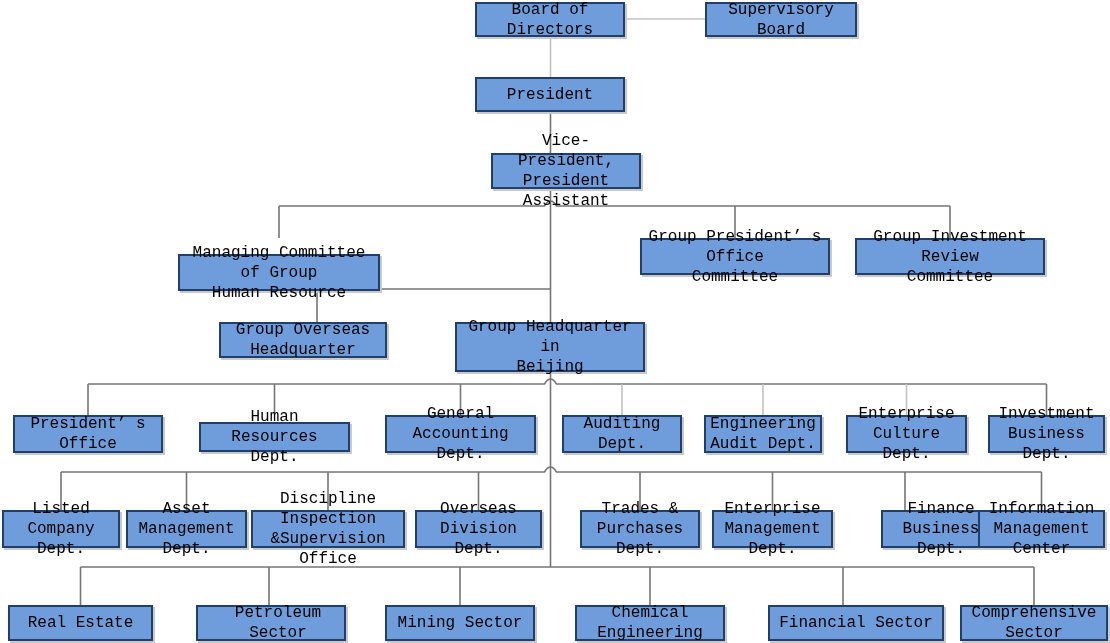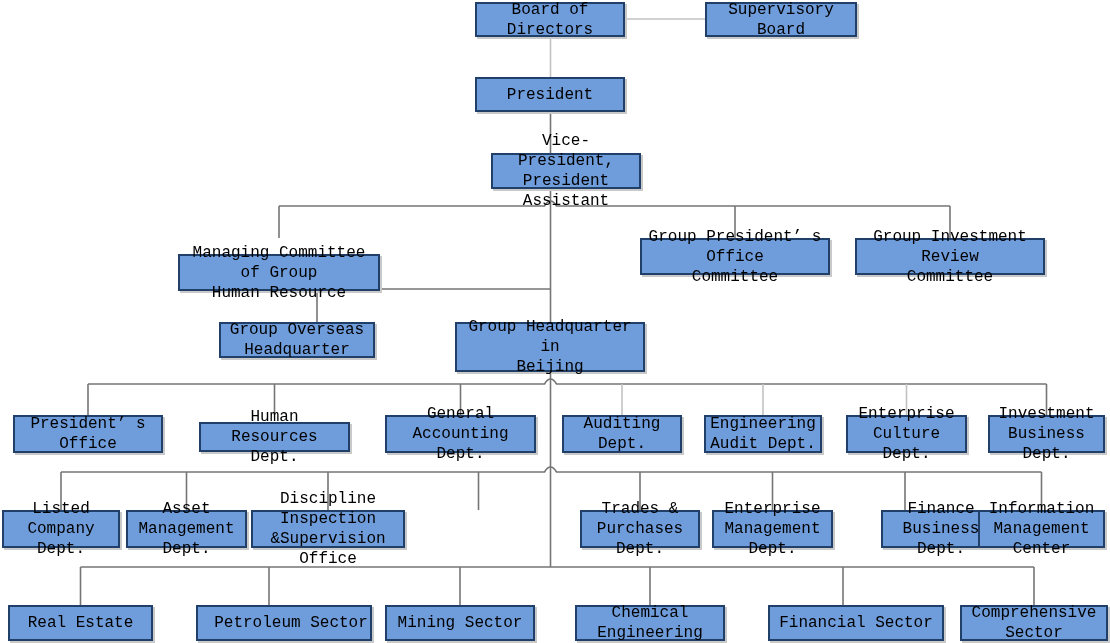--- a/index.html
+++ b/index.html
@@ -85,48 +85,50 @@
     <div class="org-node" style="left: 705px; top: 2px; width: 152px; height: 35px;">Supervisory Board</div>
     <div class="org-node" style="left: 475px; top: 77px; width: 150px; height: 35px;">President</div>
     <div class="org-node" style="left: 475px; top: 153px; width: 150px; height: 36px; margin-left: 16px;">Vice-President,
 President Assistant</div>
     <div class="org-node" style="left: 178px; top: 238px; width: 202px; height: 37px; margin-top: 16px;">Managing Committee of Group
 Human Resource</div>
     <div class="org-node" style="left: 640px; top: 238px; width: 190px; height: 37px;">Group President’ s Office
 Committee</div>
     <div class="org-node" style="left: 855px; top: 238px; width: 190px; height: 37px;">Group Investment Review
 Committee</div>
-    <div class="org-node" style="left: 219px; top: 322px; width: 156px; height: 36px;">Group Overseas Headquarter</div>
+    <div class="org-node" style="left: 219px; top: 322px; width: 168px; height: 36px;">Group Overseas Headquarter</div>
     <div class="org-node" style="left: 455px; top: 322px; width: 190px; height: 50px;">Group Headquarter in
 Beijing</div>
     <div class="org-node" style="left: 13px; top: 415px; width: 150px; height: 38px;">President’ s Office</div>
     <div class="org-node" style="left: 199px; top: 422px; width: 151px; height: 30px;">Human Resources
 Dept.</div>
     <div class="org-node" style="left: 385px; top: 415px; width: 151px; height: 38px;">General Accounting
 Dept.</div>
     <div class="org-node" style="left: 562px; top: 415px; width: 120px; height: 38px;">Auditing Dept.</div>
     <div class="org-node" style="left: 704px; top: 415px; width: 118px; height: 38px;">Engineering
 Audit Dept.</div>
     <div class="org-node" style="left: 846px; top: 415px; width: 121px; height: 38px;">Enterprise
 Culture Dept.</div>
     <div class="org-node" style="left: 988px; top: 415px; width: 117px; height: 38px;">Investment
 Business Dept.</div>
     <div class="org-node" style="left: 2px; top: 510px; width: 118px; height: 38px;">Listed Company
 Dept.</div>
     <div class="org-node" style="left: 126px; top: 510px; width: 121px; height: 38px;">Asset Management
 Dept.</div>
     <div class="org-node" style="left: 251px; top: 510px; width: 154px; height: 38px;">Discipline Inspection
 &amp;Supervision Office</div>
+    <div class="org-node" style="left: 415px; top: 510px; width: 127px; height: 38px;">Overseas
+Division Dept.</div>
     <div class="org-node" style="left: 580px; top: 510px; width: 120px; height: 38px;">Trades &amp;
 Purchases Dept.</div>
     <div class="org-node" style="left: 712px; top: 510px; width: 121px; height: 38px;">Enterprise
 Management Dept.</div>
     <div class="org-node" style="left: 845px; top: 510px; width: 120px; height: 38px; margin-left: 36px;">Finance Business
 Dept.</div>
     <div class="org-node" style="left: 978px; top: 510px; width: 127px; height: 38px;">Information
 Management Center</div>
     <div class="org-node" style="left: 8px; top: 605px; width: 145px; height: 36px;">Real Estate</div>
-    <div class="org-node" style="left: 196px; top: 605px; width: 176px; height: 36px; padding-left: 16px;">Petroleum Sector</div>
+    <div class="org-node" style="left: 196px; top: 605px; width: 150px; height: 36px; padding-left: 16px;">Petroleum Sector</div>
     <div class="org-node" style="left: 385px; top: 605px; width: 150px; height: 36px;">Mining Sector</div>
     <div class="org-node" style="left: 575px; top: 605px; width: 150px; height: 36px;">Chemical Engineering</div>
     <div class="org-node" style="left: 768px; top: 605px; width: 176px; height: 36px;">Financial Sector</div>
     <div class="org-node" style="left: 960px; top: 605px; width: 148px; height: 36px;">Comprehensive Sector</div>
   </div>
 
 </body></html>

